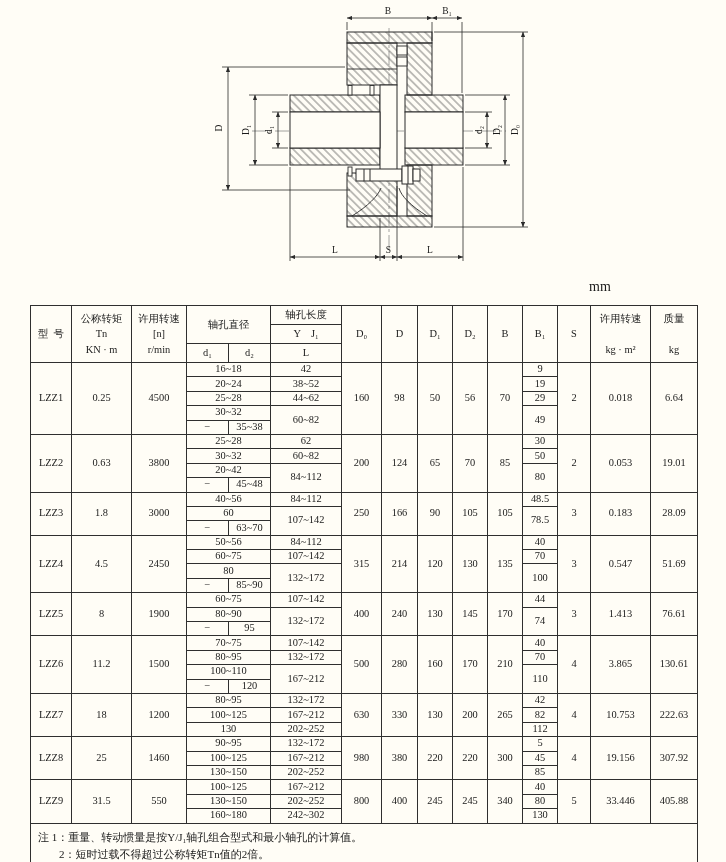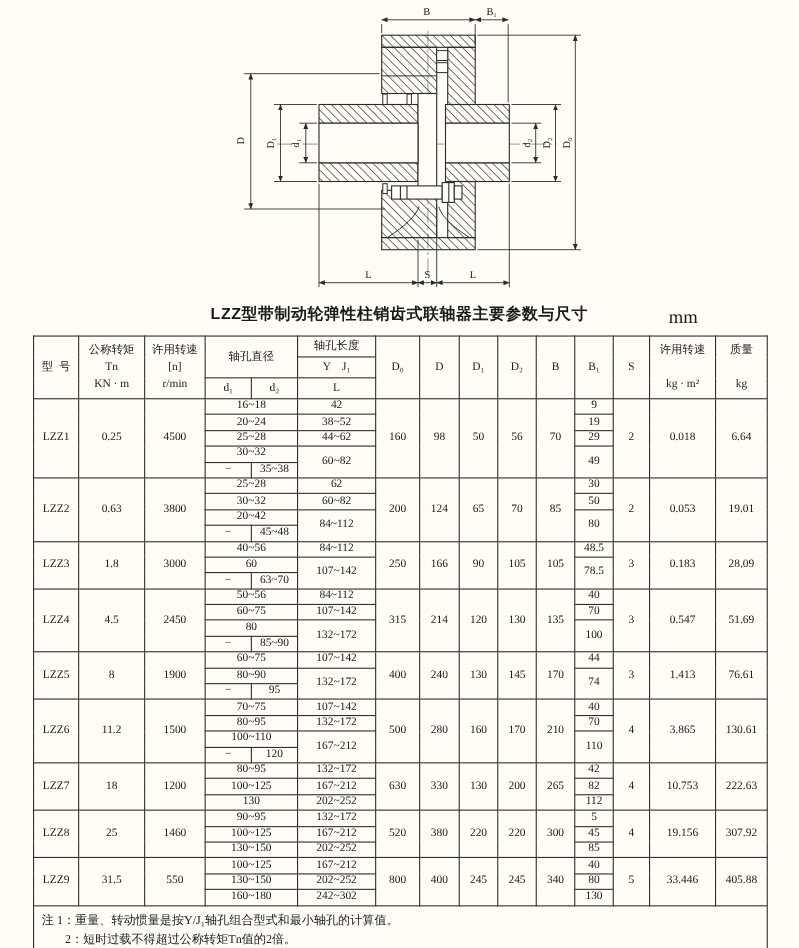--- a/index.html
+++ b/index.html
@@ -1,20 +1,20 @@
 <!DOCTYPE html>
 <html><head>
 <meta charset="utf-8">
 <style>
   html,body{margin:0;padding:0;}
   body{width:726px;height:862px;background:#fffdf6;font-family:"Liberation Serif","DejaVu Serif",serif;color:#1a1a1a;position:relative;overflow:hidden;}
   #diagram{position:absolute;top:0;left:0;}
   .title-row{position:absolute;top:276px;left:0;width:726px;height:22px;}
   .doc-title{text-align:center;font-family:"Liberation Sans","DejaVu Sans",sans-serif;font-weight:bold;font-size:14.5px;letter-spacing:.5px;}
-  .unit{position:absolute;top:3px;left:589px;font-size:17px;font-family:"Liberation Serif",serif;margin-left:19px;}
+  .unit{position:absolute;top:3px;left:589px;font-size:14px;font-family:"Liberation Serif",serif;}
   table.spec{position:absolute;left:30px;top:305px;width:667px;border-collapse:collapse;table-layout:fixed;border:1.5px solid #222;}
   .spec th,.spec td{border:1px solid #2f2f2f;text-align:center;vertical-align:middle;font-weight:normal;padding:0;font-size:10.4px;line-height:1.05;font-family:"Liberation Serif","DejaVu Serif",serif;}
   .spec thead th{white-space:pre;line-height:1.5;font-size:10.4px;}
   .spec thead tr{height:19px;}
   .spec tbody td{height:13.4px;}
   .spec .note-row td{text-align:left;vertical-align:top;padding:5px 4px 8px 7px;font-size:11px;line-height:1.6;height:auto;}
   .note2{margin-left:21px;}
 </style>
 </head>
 <body>
@@ -125,21 +125,20 @@
     <text transform="rotate(-90 482 130)" x="482" y="130">d₂</text>
     <text transform="rotate(-90 500 130)" x="500" y="130">D₂</text>
     <text transform="rotate(-90 518 130)" x="518" y="130">D₀</text>
     <text x="335" y="253">L</text>
     <text x="388.5" y="253">S</text>
     <text x="430" y="253">L</text>
   </g>
 </svg>
 
 <div class="title-row">
-  <div class="doc-title">LZZ型带制动轮弹性柱销齿式联轴器主要参数与尺寸</div>
   <div class="unit">mm</div>
 </div>
 
 <table class="spec">
   <colgroup>
     <col style="width:41px">
       <col style="width:60px">
       <col style="width:55px">
     <col style="width:42px">
       <col style="width:42px">
@@ -389,21 +388,21 @@
         <td colspan="2">130</td>
         <td>202~252</td>
         <td>112</td>
       </tr>
       <tr>
         <td rowspan="3">LZZ8</td>
         <td rowspan="3">25</td>
         <td rowspan="3">1460</td>
         <td colspan="2">90~95</td>
         <td>132~172</td>
-        <td rowspan="3">520</td>
+        <td rowspan="3">980</td>
         <td rowspan="3">380</td>
         <td rowspan="3">220</td>
         <td rowspan="3">220</td>
         <td rowspan="3">300</td>
         <td>5</td>
         <td rowspan="3">4</td>
         <td rowspan="3">19.156</td>
         <td rowspan="3">307.92</td>
       </tr>
       <tr>

